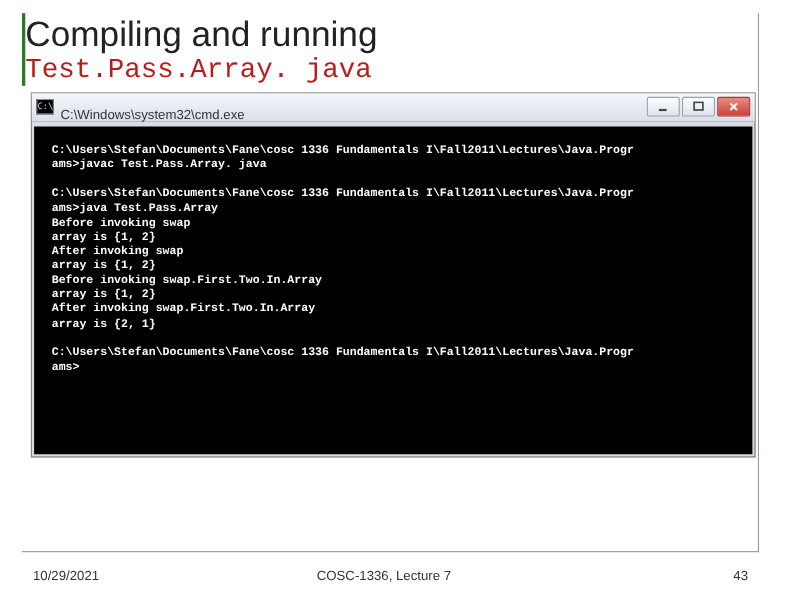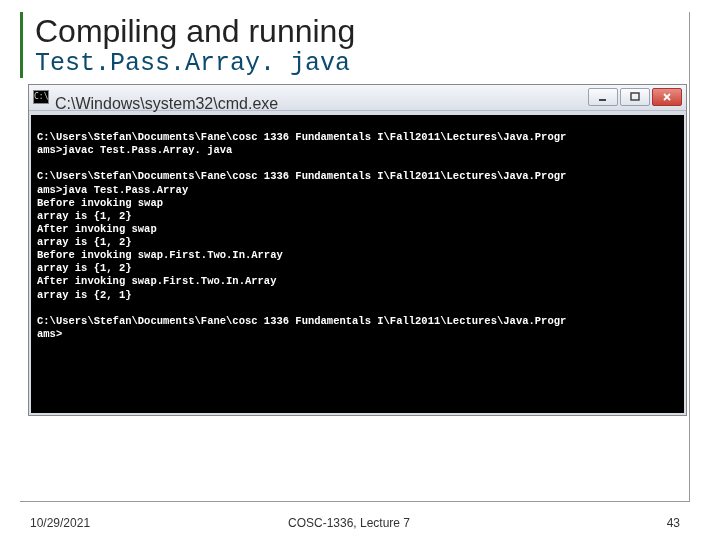--- a/index.html
+++ b/index.html
@@ -15,33 +15,32 @@
       position: absolute;
       top: 12px;
       left: 20px;
       right: 30px;
       bottom: 38px;
       border-right: 1px solid #999;
       border-bottom: 1px solid #999;
     }
     .title-block {
       border-left: 3px solid #2a7a2a;
-      padding-left: 12px;
       margin-bottom: 6px;
     }
     .title {
       font-size: 32px;
       color: #222;
       font-weight: normal;
       line-height: 1.2;
     }
     .subtitle {
       font-family: "Courier New", monospace;
       font-size: 25px;
-      color: #0c4a6e;
+      color: #b91c1c;
       line-height: 1.1;
     }
     .cmd-window {
       margin: 6px 2px 0 8px;
       border: 1px solid #888;
       background: #e6e8ec;
     }
     .cmd-titlebar {
       height: 26px;
       background: linear-gradient(#f4f6fa, #dbe0e8);
@@ -56,21 +55,21 @@
       height: 14px;
       background: #000;
       border: 1px solid #888;
       font-size: 8px;
       color: #ccc;
       text-align: center;
       line-height: 12px;
       font-family: monospace;
     }
     .cmd-title {
-      font-size: 16px;
+      font-size: 12px;
       color: #333;
       flex: 1;
       margin-top: 14px;
     }
     .win-btns { display: flex; gap: 2px; }
     .win-btn {
       width: 30px;
       height: 18px;
       border: 1px solid #9aa2b0;
       background: linear-gradient(#fbfcfd, #dfe4ec);
@@ -84,21 +83,21 @@
       border-color: #a33;
     }
     .win-btn svg { display: block; }
     .cmd-body {
       background: #000;
       color: #fff;
       font-family: "Lucida Console", "Courier New", monospace;
       font-size: 10.5px;
       line-height: 1.25;
       font-weight: bold;
-      padding: 3px 4px 3px 6px;
+      padding: 3px 4px 3px 16px;
       border: 2px solid #d8dde5;
       border-top: 4px solid #d8dde5;
       white-space: pre;
       height: 304px;
       overflow: hidden;
     }
     .footer {
       position: absolute;
       left: 30px;
       right: 40px;

